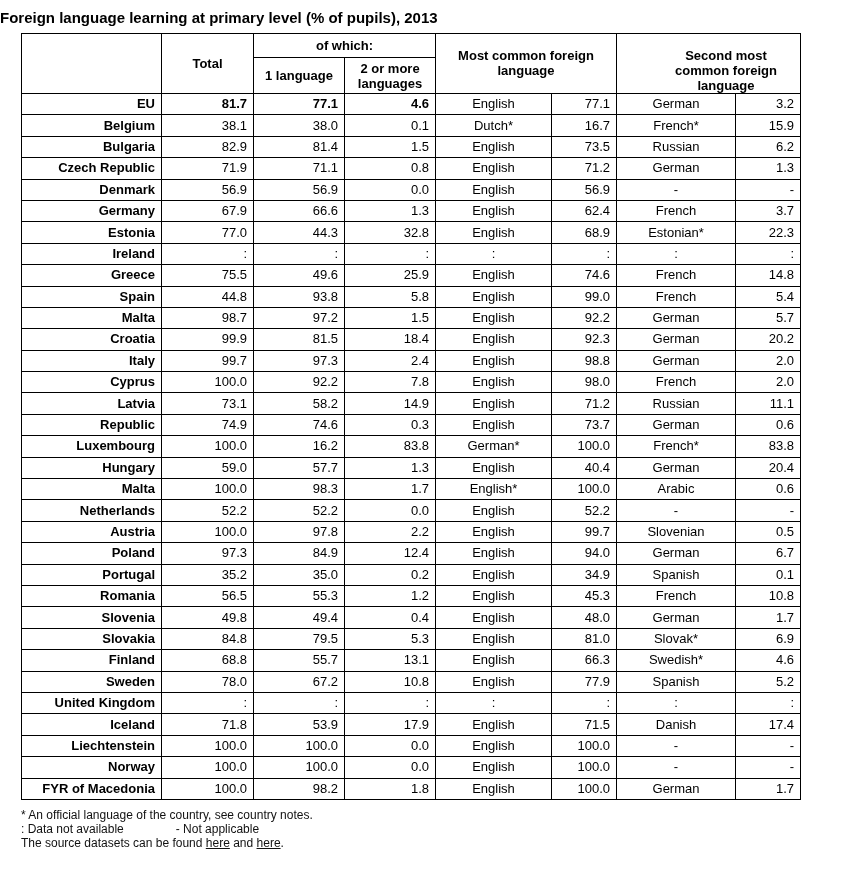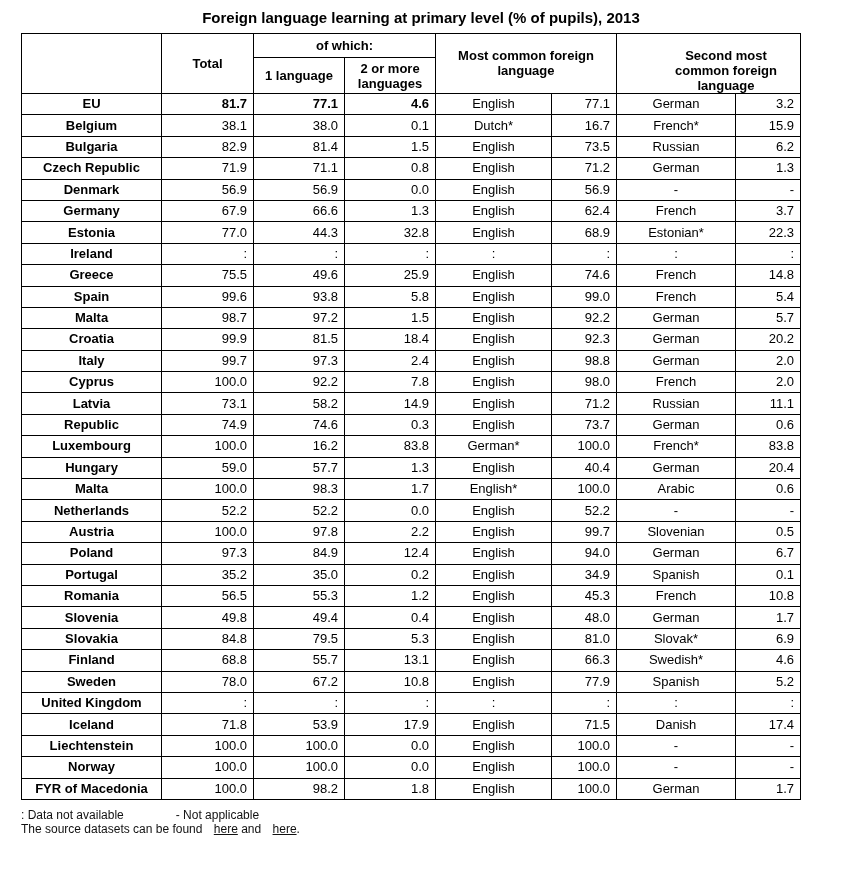--- a/index.html
+++ b/index.html
@@ -1,28 +1,28 @@
 <!DOCTYPE html>
 <html><head>
 <meta charset="utf-8">
 <style>
   html, body { margin: 0; padding: 0; background: #ffffff; }
   body { width: 842px; height: 882px; position: relative; font-family: "Liberation Sans", sans-serif; color: #000; overflow: hidden; }
-  .title { position: absolute; left: 0; top: 9px; width: 842px; text-align: center; font-weight: bold; font-size: 15px; }
+  .title { position: absolute; left: 0; top: 9px; width: 842px; text-align: left; font-weight: bold; font-size: 15px; }
   table.main { position: absolute; left: 21px; top: 33px; border-collapse: collapse; table-layout: fixed; font-size: 13px; }
   table.main td, table.main th { border: 1px solid #000; padding: 0 6px; height: 20.4px; line-height: 20px; white-space: nowrap; }
   table.main th { font-weight: bold; text-align: center; line-height: 15px; }
   .h-top th { height: 22px; }
   .h-bot th { height: 30px; }
-  td.country { font-weight: bold; text-align: center; padding-left: 8px; }
+  td.country { font-weight: bold; text-align: right; padding-left: 8px; }
   td.num { text-align: right; padding-right: 8px; }
   td.lang { text-align: center; }
   tr.eu td.num.bold { font-weight: bold; }
   .footer { position: absolute; left: 21px; top: 808px; font-size: 12px; line-height: 14px; color: #111; }
-  .footer u { text-decoration: underline; margin-left: 8px; }
+  .footer u { text-decoration: underline; }
   .gap { display: inline-block; width: 52px; }
 </style>
 </head>
 <body>
 
 <div class="title">Foreign language learning at primary level (% of pupils), 2013</div>
 
 <table class="main">
   <colgroup>
     <col style="width:140px">
@@ -133,21 +133,21 @@
         <td class="num">75.5</td>
         <td class="num">49.6</td>
         <td class="num">25.9</td>
         <td class="lang">English</td>
         <td class="num">74.6</td>
         <td class="lang">French</td>
         <td class="num">14.8</td>
       </tr>
       <tr>
         <td class="country">Spain</td>
-        <td class="num">99.6</td>
+        <td class="num">44.8</td>
         <td class="num">93.8</td>
         <td class="num">5.8</td>
         <td class="lang">English</td>
         <td class="num">99.0</td>
         <td class="lang">French</td>
         <td class="num">5.4</td>
       </tr>
       <tr>
         <td class="country">Malta</td>
         <td class="num">98.7</td>
@@ -375,15 +375,16 @@
         <td class="num">1.8</td>
         <td class="lang">English</td>
         <td class="num">100.0</td>
         <td class="lang">German</td>
         <td class="num">1.7</td>
       </tr>
     </tbody>
 </table>
 
 <div class="footer">
+  <div>* An official language of the country, see country notes.</div>
   <div><span>:  Data not available</span><span class="gap"></span><span>- Not applicable</span></div>
   <div><span>The source datasets can be found </span><u>here</u><span> and </span><u>here</u><span>.</span></div>
 </div>
 
 </body></html>

